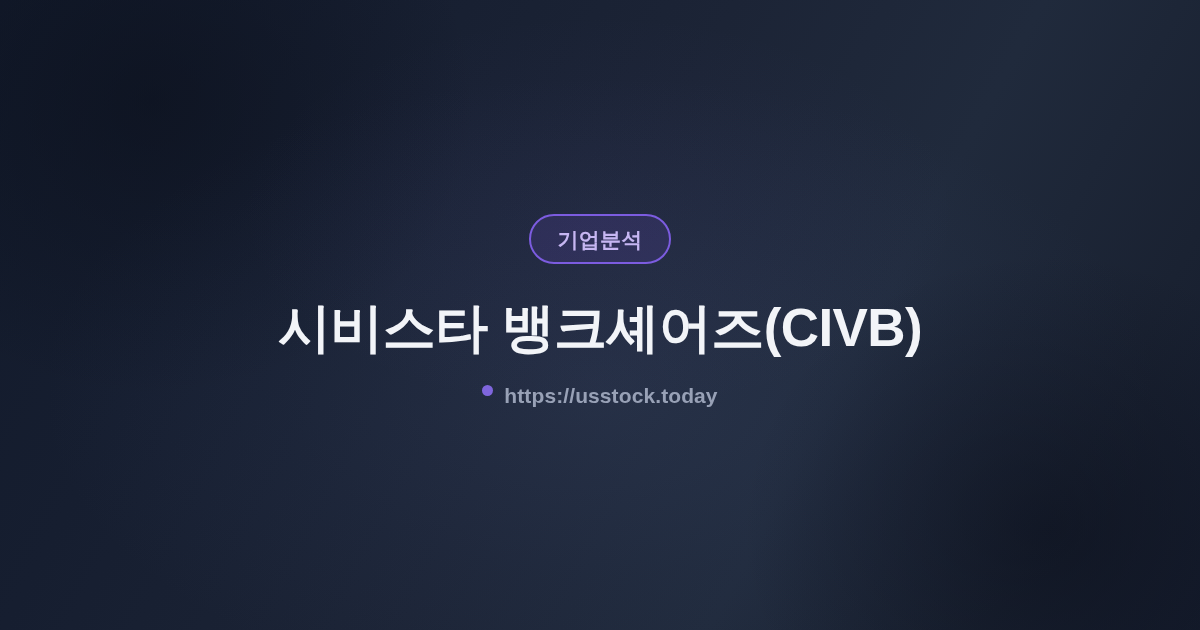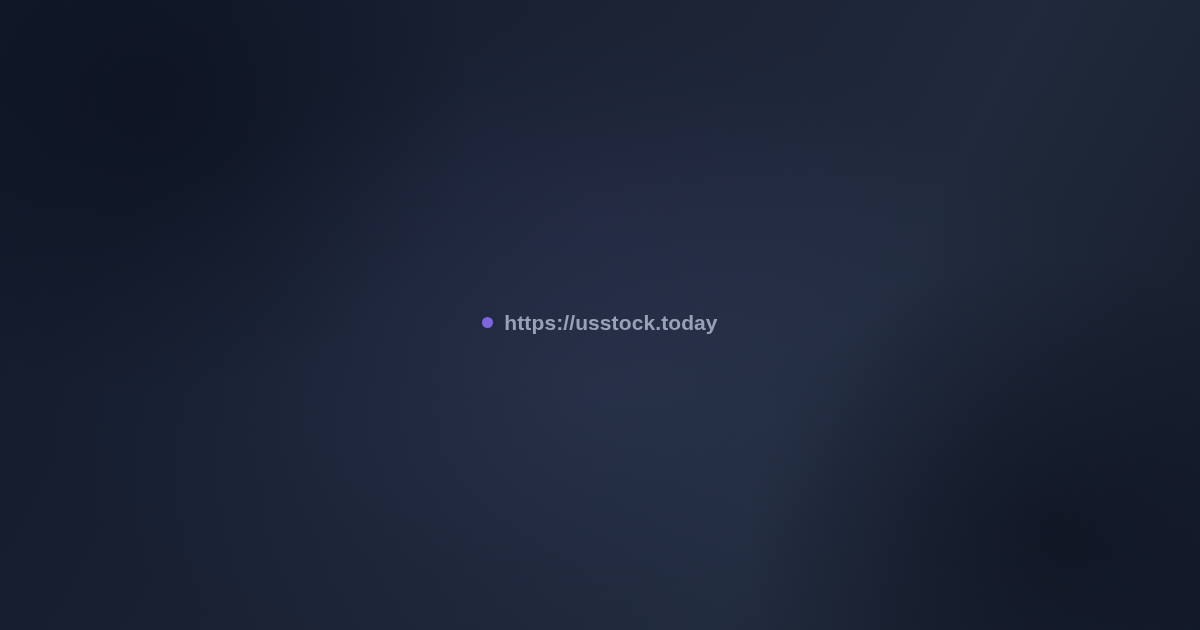--- a/index.html
+++ b/index.html
@@ -137,21 +137,21 @@
   }
 
   .title-line {
     display: block;
     white-space: nowrap;
   }
 
   
   .url-row {
     display: flex;
-    align-items: center;
+    align-items: flex-start;
     justify-content: center;
     gap: 11px;
     margin-top: 24px;
   }
 
   .url-bullet {
     width: 11px;
     height: 11px;
     border-radius: 50%;
     background: #7f66dd;
@@ -172,22 +172,26 @@
 
 <div class="og-card">
 
   <div class="glow-corner-tl"></div>
   <div class="glow-center"></div>
   <div class="glow-accent"></div>
   <div class="glow-corner-br"></div>
 
   <div class="content">
 
+    <div class="badge">
+      <span class="badge-label">기업분석</span>
+    </div>
 
     <h1 class="title">
+      <span class="title-line">시비스타 뱅크셰어즈(CIVB)</span>
     </h1>
 
     <div class="url-row">
       <span class="url-bullet"></span>
       <span class="url-text">https://usstock.today</span>
     </div>
 
   </div>
 </div>
 

